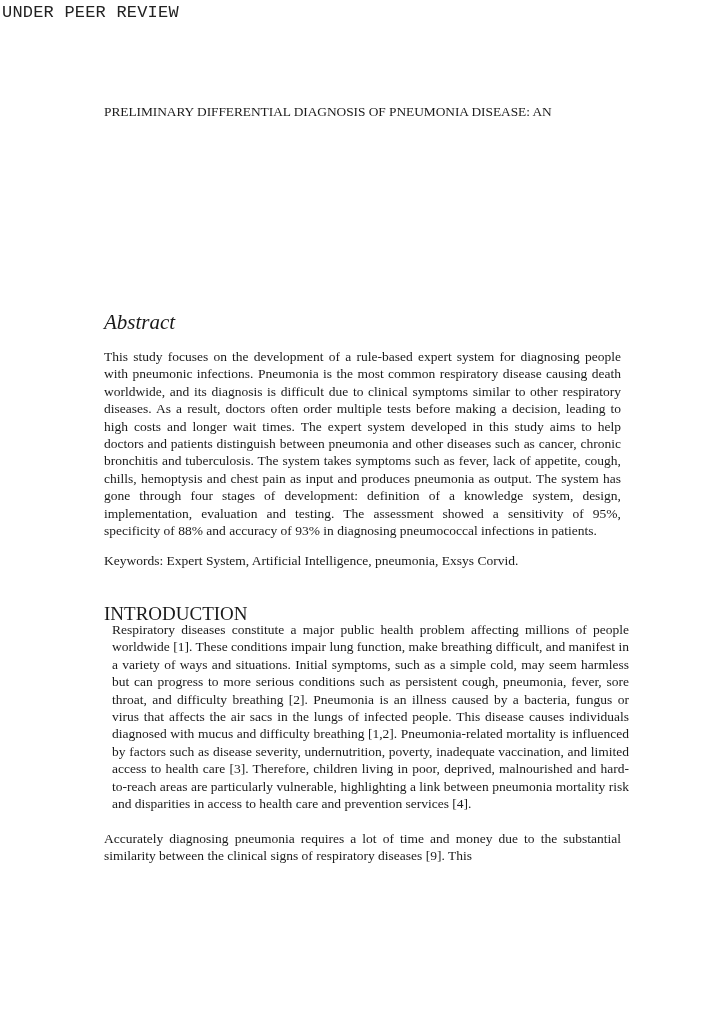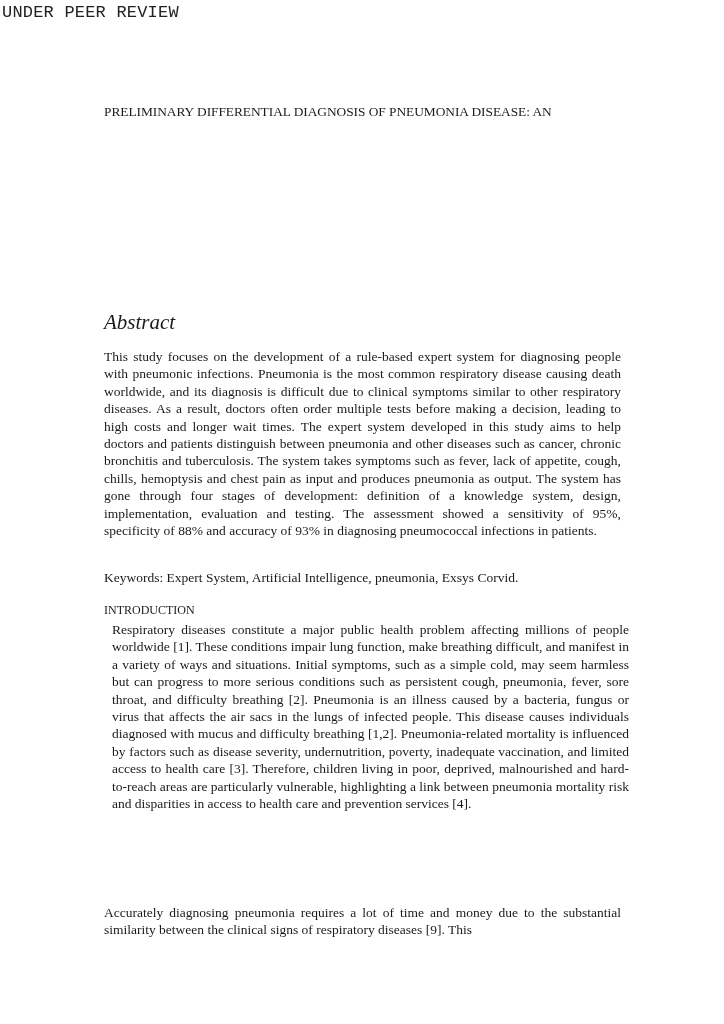--- a/index.html
+++ b/index.html
@@ -18,27 +18,27 @@
     letter-spacing: -0.05px;
   }
   .abstract-heading {
     font-size: 21px; font-weight: normal; margin: 0;
     position: absolute; top: 207px; left: 0; font-style: italic;
   }
   .body-text {
     font-size: 13.5px; line-height: 17.4px; text-align: justify; margin: 0;
   }
   .abstract-body { position: absolute; top: 245px; left: 0; width: 517px; font-family: Liberation Serif, serif; }
-  .keywords { position: absolute; top: 466px; left: 0; width: 517px; }
+  .keywords { position: absolute; top: 449px; left: 0; width: 517px; }
   .intro-heading {
     position: absolute; top: 500px; left: 0; margin: 0;
-    font-size: 12px; font-weight: normal;
+    font-size: 19px; font-weight: normal;
   }
   .intro-body { position: absolute; top: 518px; left: 8px; width: 517px; }
-  .intro-body2 { position: absolute; top: 801px; left: 0; width: 517px; }
+  .intro-body2 { position: absolute; top: 727px; left: 0; width: 517px; }
 </style>
 </head>
 <body>
 
 <div class="watermark">UNDER PEER REVIEW</div>
 
 <div class="content">
   <h1 class="title">
     <span>PRELIMINARY DIFFERENTIAL DIAGNOSIS OF PNEUMONIA DISEASE: AN</span><br>
   </h1>

